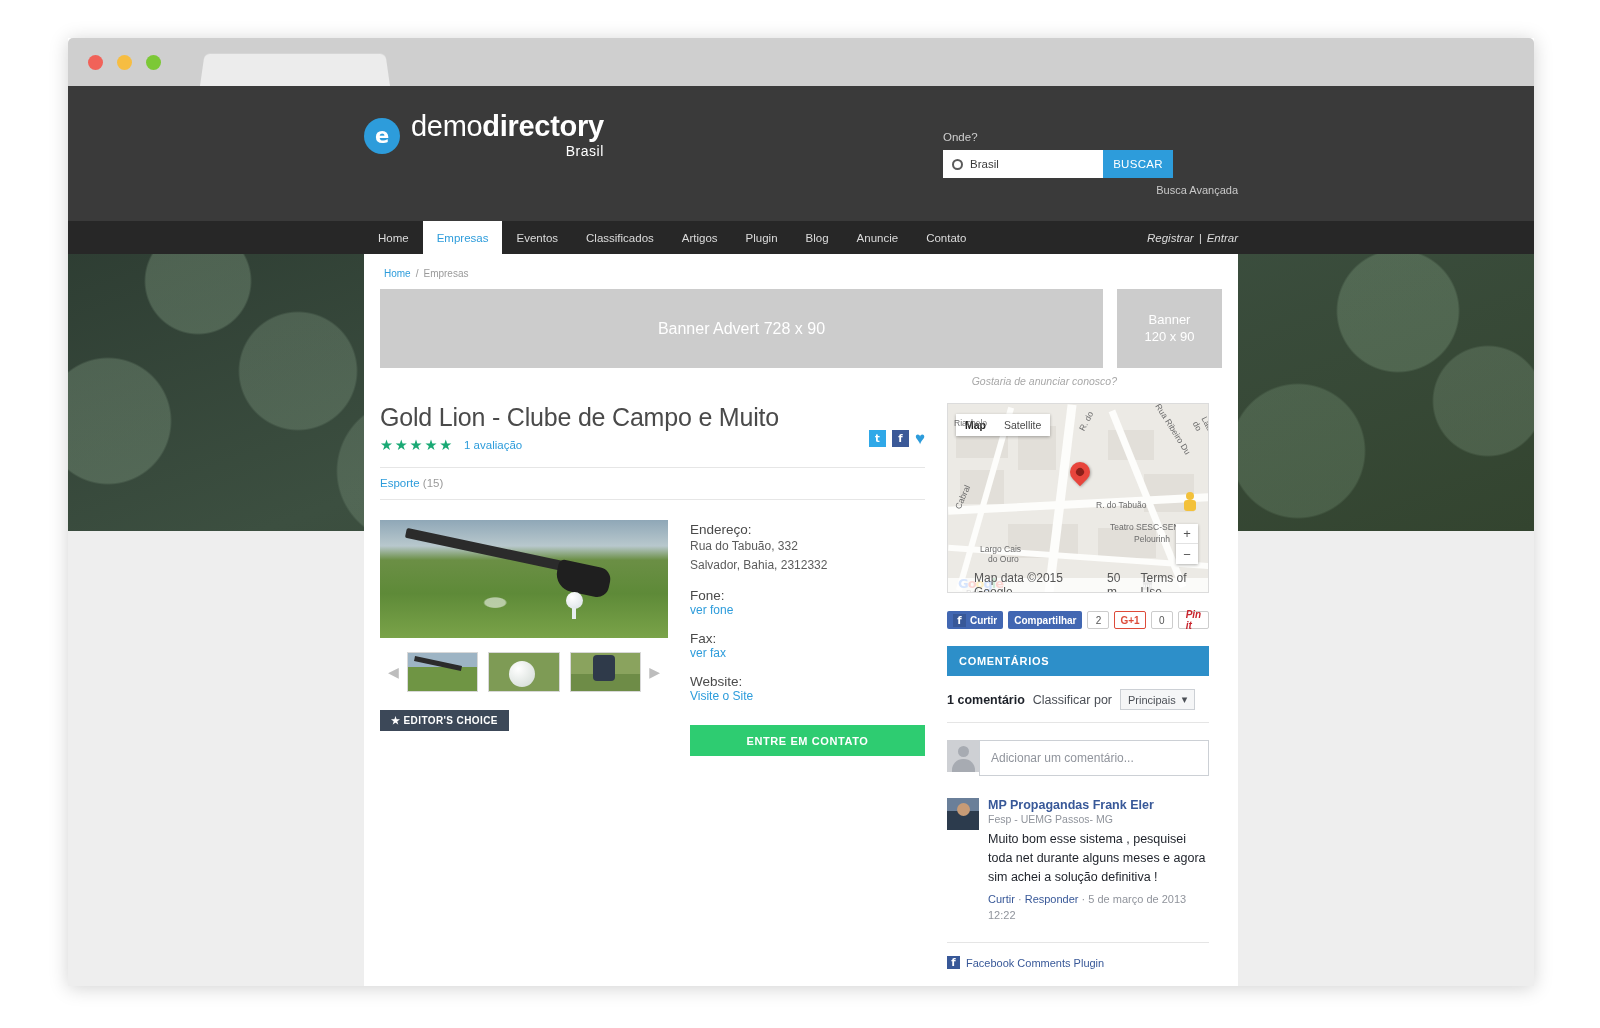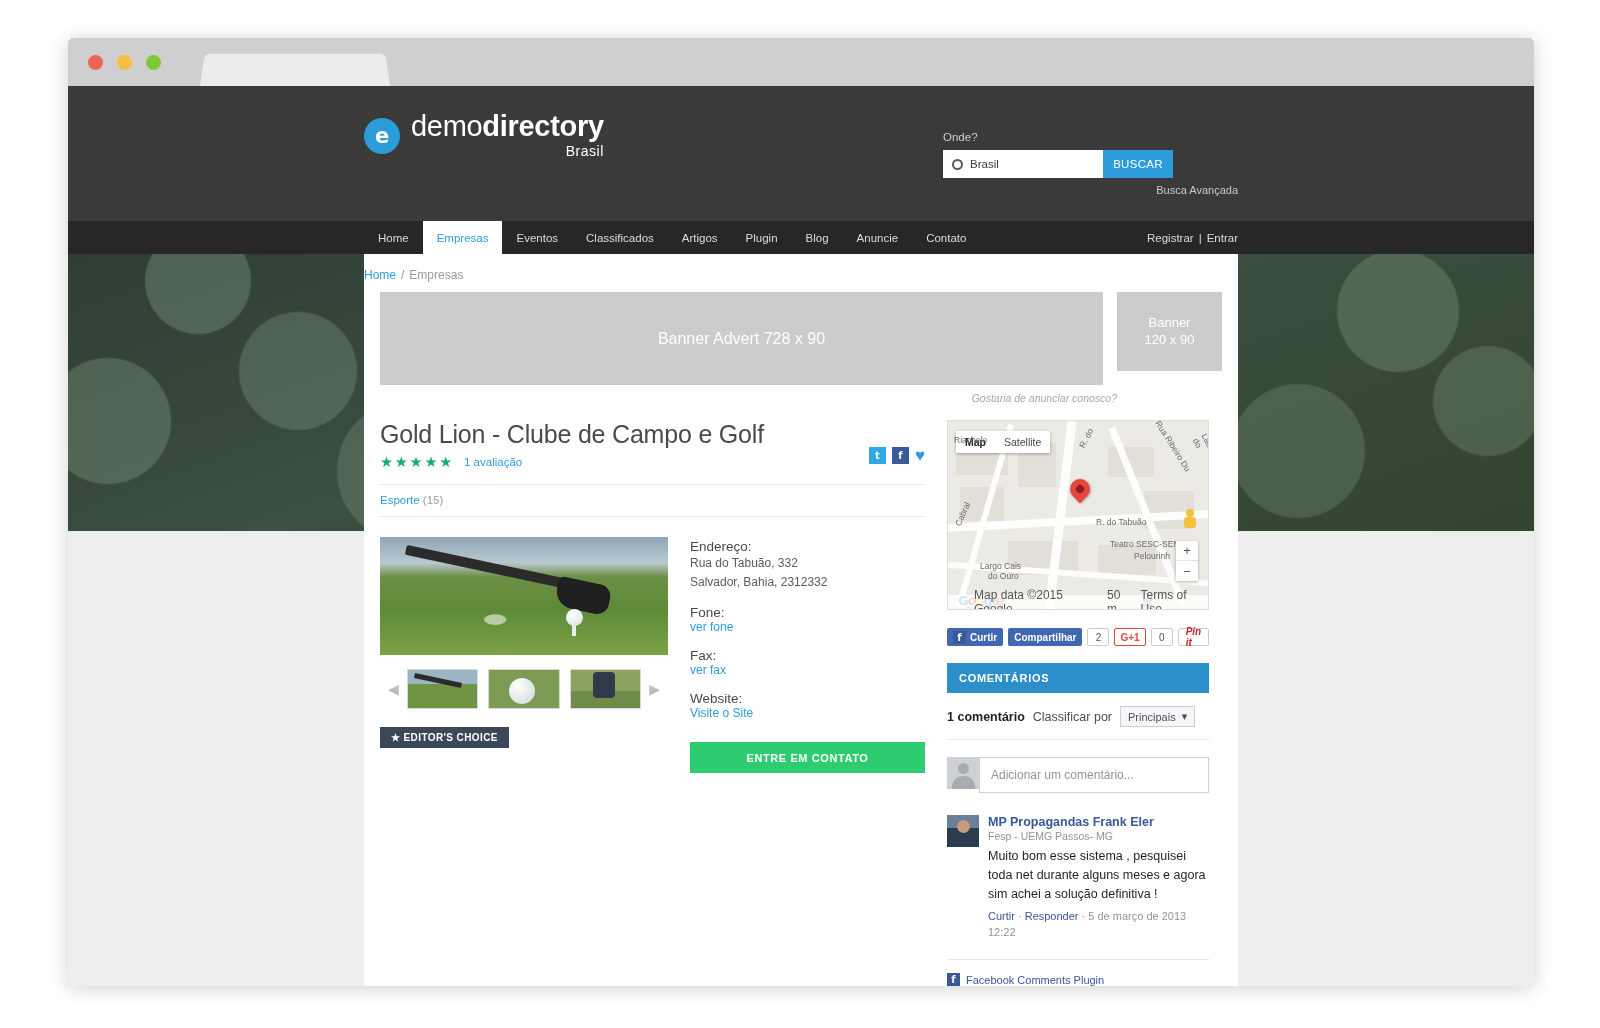--- a/index.html
+++ b/index.html
@@ -120,37 +120,37 @@
     background:#272727; display:flex; align-items:stretch;
   }
   #nav-left { display:flex; margin-left:296px; }
   .nav-item {
     padding:0 14px; display:flex; align-items:center;
     font-size:11.5px; color:#dcdcdc; cursor:pointer;
   }
   .nav-item.active { background:#ffffff; color:#2d9cdb; }
   #nav-right { position:absolute; right:296px; top:0; height:33px;
     display:flex; align-items:center; font-size:11.5px; color:#dcdcdc; }
-  #nav-right span { cursor:pointer; }
+  #nav-right span { cursor:pointer;font-style:italic; }
   #nav-right .sep { margin:0 5px; cursor:default; }
 
   
   #content-sheet {
     position:absolute; left:296px; top:168px;
     width:874px; min-height:732px;
     background:#ffffff;
     padding:0 0 0 0;
   }
-  #crumb { padding:14px 16px 10px 0; font-size:12px; color:#9a9a9a; }
+  #crumb { padding:14px 16px 10px 20px; font-size:10px; color:#9a9a9a; }
   #crumb a { color:#2d9cdb; text-decoration:none; cursor:pointer; }
   #crumb .slash { margin:0 5px; }
 
   #banner-row { display:flex; padding:0 16px; gap:14px; align-items:flex-start;}
   #banner-728 {
-    flex:1; height:93px; background:#cccccc; color:#ffffff;
+    flex:1; height:79px; background:#cccccc; color:#ffffff;
     display:flex; align-items:center; justify-content:center;
     font-size:16px;
   }
   #banner-120 {
     width:105px; height:79px; background:#cccccc; color:#ffffff;
     display:flex; align-items:center; justify-content:center;
     font-size:13px; text-align:center; line-height:1.25;
   }
   #advert-note {
     text-align:right; font-size:10.5px; color:#a8a8a8; font-style:italic;
@@ -420,21 +420,21 @@
           </div>
         </div>
       </div>
       <div id="advert-note">Gostaria de anunciar conosco?</div>
 
       <div id="main-cols">
 
         <div id="col-left">
           <div id="title-row">
             <div>
-              <h1 id="listing-title">Gold Lion - Clube de Campo e Golf</h1>
+              <h1 id="listing-title">Gold Lion - Clube de Campo e Muito</h1>
               <div id="rating-row">
                 <span id="stars">★★★★★</span>
                 <span id="review-count">1 avaliação</span>
               </div>
             </div>
             <div id="share-icons">
               <span class="sq-ico tw">t</span>
               <span class="sq-ico fb">f</span>
               <span class="heart">♥</span>
             </div>

